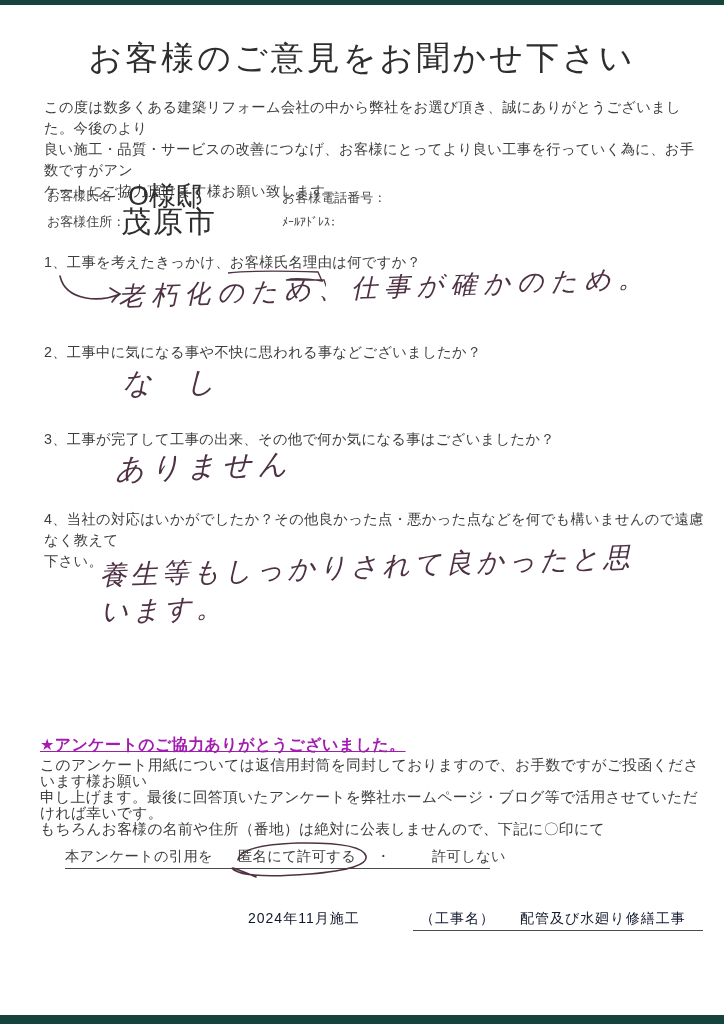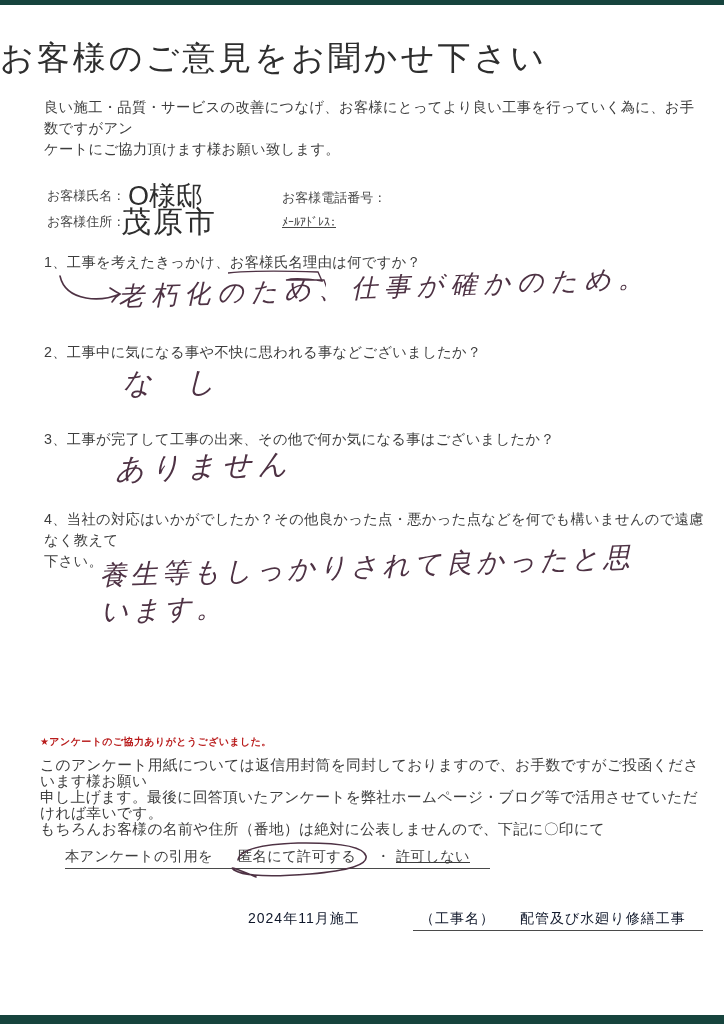--- a/index.html
+++ b/index.html
@@ -6,76 +6,77 @@
   body{
     width:724px;height:1024px;position:relative;background:#ffffff;
     font-family:"Liberation Sans","DejaVu Sans",sans-serif;
     color:#3a3a3a;overflow:hidden;
   }
   .abs{position:absolute;}
   .scan-band{left:0;width:724px;background:#16443d;}
   .band-top{top:0;height:5px;}
   .band-bottom{top:1015px;height:9px;}
   .title{
-    top:36px;left:0;width:724px;
+    top:36px;left:0;width:724px;text-align:center;
     font-size:33px;font-weight:500;letter-spacing:3px;color:#2e2e2e;
   }
   .print{font-size:14.3px;line-height:21px;color:#3d3d3d;letter-spacing:0.3px;}
   .intro{top:97px;left:44px;width:652px;}
   .label{font-size:13px;color:#474747;}
   .value-hand-print{font-weight:500;color:#2e2e2e;}
   .q{left:44px;width:660px;}
   .marked-wrap{position:relative;display:inline-block;}
   .hand-underline-svg{position:absolute;left:-4px;top:15px;pointer-events:none;}
   .hand{
     font-family:"DejaVu Sans","Liberation Sans",sans-serif;
     font-style:italic;color:#4e3244;font-weight:400;
   }
   .ans1{top:270px;left:118px;font-size:26px;letter-spacing:7px;transform:rotate(-2deg);}
   .ans2{top:363px;left:122px;font-size:29px;letter-spacing:34px;transform:rotate(-1deg);}
   .ans3{top:447px;left:115px;font-size:29px;letter-spacing:6px;transform:rotate(-2deg);}
   .ans4{top:548px;left:100px;font-size:27px;letter-spacing:4px;transform:rotate(-2deg);width:560px;}
   .footer-head{
-    top:735px;left:40px;font-size:10px;font-weight:bold;color:#b91c1c;
-    letter-spacing:0.4px;
+    top:735px;left:40px;font-size:16px;font-weight:bold;color:#a21caf;
+    text-decoration:underline;letter-spacing:0.4px;
   }
   .footer-body{top:757px;left:40px;width:660px;font-size:14.8px;line-height:16px;}
   .quote-underline{top:868px;height:0;border-bottom:1.6px solid #4a4a4a;}
   .quote-label{top:846px;left:65px;}
   .quote-allow{top:846px;left:238px;}
   .quote-dot{top:846px;left:376px;}
-  .quote-deny{top:846px;left:396px;text-decoration:underline;}
+  .quote-deny{top:846px;left:432px;}
   .hand-circle-svg{top:836px;left:220px;pointer-events:none;}
   .date-line{top:910px;font-size:14px;color:#0f172a;letter-spacing:1px;}
   .date-text{left:248px;top:910px;}
   .work-label{left:420px;top:910px;}
   .work-value{left:520px;top:910px;}
   .date-underline{top:930px;left:413px;width:290px;border-bottom:1.4px solid #4a4a4a;height:0;}
   .arrow-svg{top:268px;left:58px;pointer-events:none;}
 </style>
 </head>
 <body>
 
 <div class="abs scan-band band-top"></div>
 <div class="abs scan-band band-bottom"></div>
 
 <div class="abs title">お客様のご意見をお聞かせ下さい</div>
 
 <div class="abs print intro">
+  <div>この度は数多くある建築リフォーム会社の中から弊社をお選び頂き、誠にありがとうございました。今後のより</div>
   <div>良い施工・品質・サービスの改善につなげ、お客様にとってより良い工事を行っていく為に、お手数ですがアン</div>
   <div>ケートにご協力頂けます様お願い致します。</div>
 </div>
 
 <div class="abs label" style="top:187px;left:47px;">お客様氏名：</div>
 <div class="abs value-hand-print" style="top:178px;left:128px;font-size:27px;">O様邸</div>
 <div class="abs label" style="top:213px;left:47px;">お客様住所：</div>
 <div class="abs value-hand-print" style="top:202px;left:121px;font-size:30px;letter-spacing:2px;">茂原市</div>
 <div class="abs label" style="top:189px;left:282px;">お客様電話番号：</div>
 <div class="abs label" style="top:189px;left:392px;"></div>
-<div class="abs label" style="top:215px;left:282px;font-size:12px;text-decoration:underline;">ﾒｰﾙｱﾄﾞﾚｽ：</div>
+<div class="abs label" style="top:215px;left:282px;font-size:12px;">ﾒｰﾙｱﾄﾞﾚｽ：</div>
 <div class="abs label" style="top:215px;left:372px;"></div>
 
 <div class="abs print q" style="top:252px;"><span>1、工事を考えたきっかけ、</span><span class="marked-wrap"><span>お客様氏名</span><svg class="hand-underline-svg" width="100" height="40" viewBox="0 0 100 40">
         <path d="M2 6 Q 30 3 92 5 L 96 14 Q 70 10 60 13 L 98 13 L 104 30" fill="none" stroke="#4e3244" stroke-width="1.3"></path>
       </svg></span><span>理由は何ですか？</span></div>
 <svg class="abs arrow-svg" width="70" height="45" viewBox="0 0 70 45">
   <path d="M2 8 Q 6 26 28 30 Q 45 33 62 26 M 52 20 Q 58 24 62 26 Q 57 29 54 34" fill="none" stroke="#4e3244" stroke-width="1.6" stroke-linecap="round"></path>
 </svg>
 <div class="abs hand ans1">老朽化のため、仕事が確かのため。</div>
 

